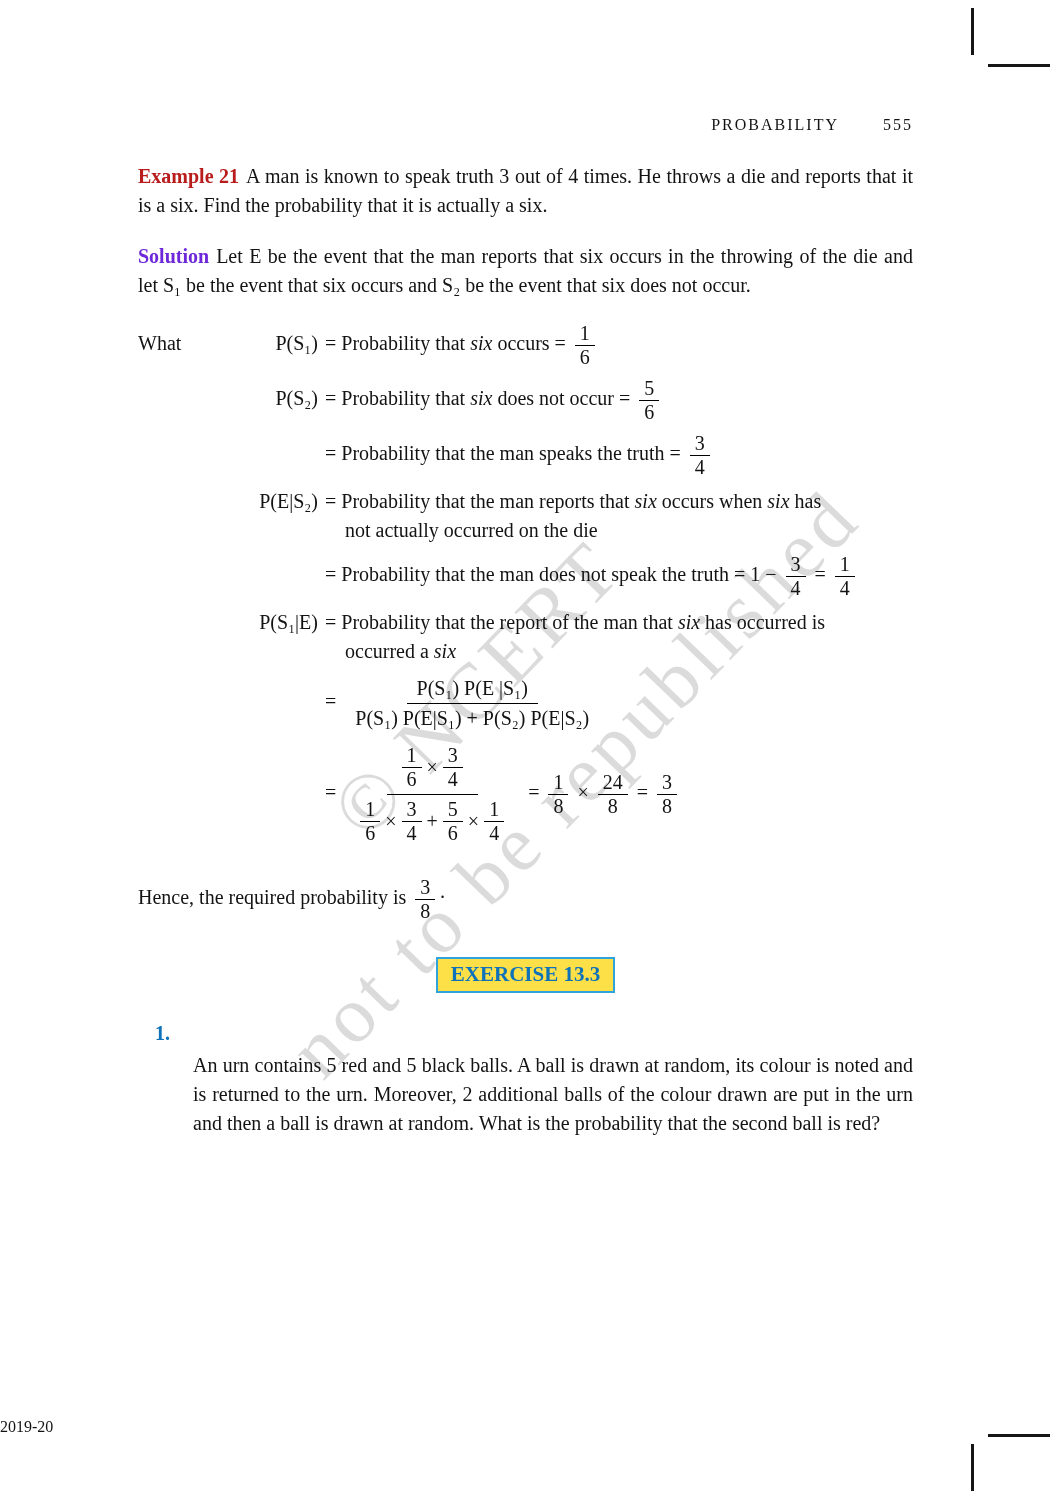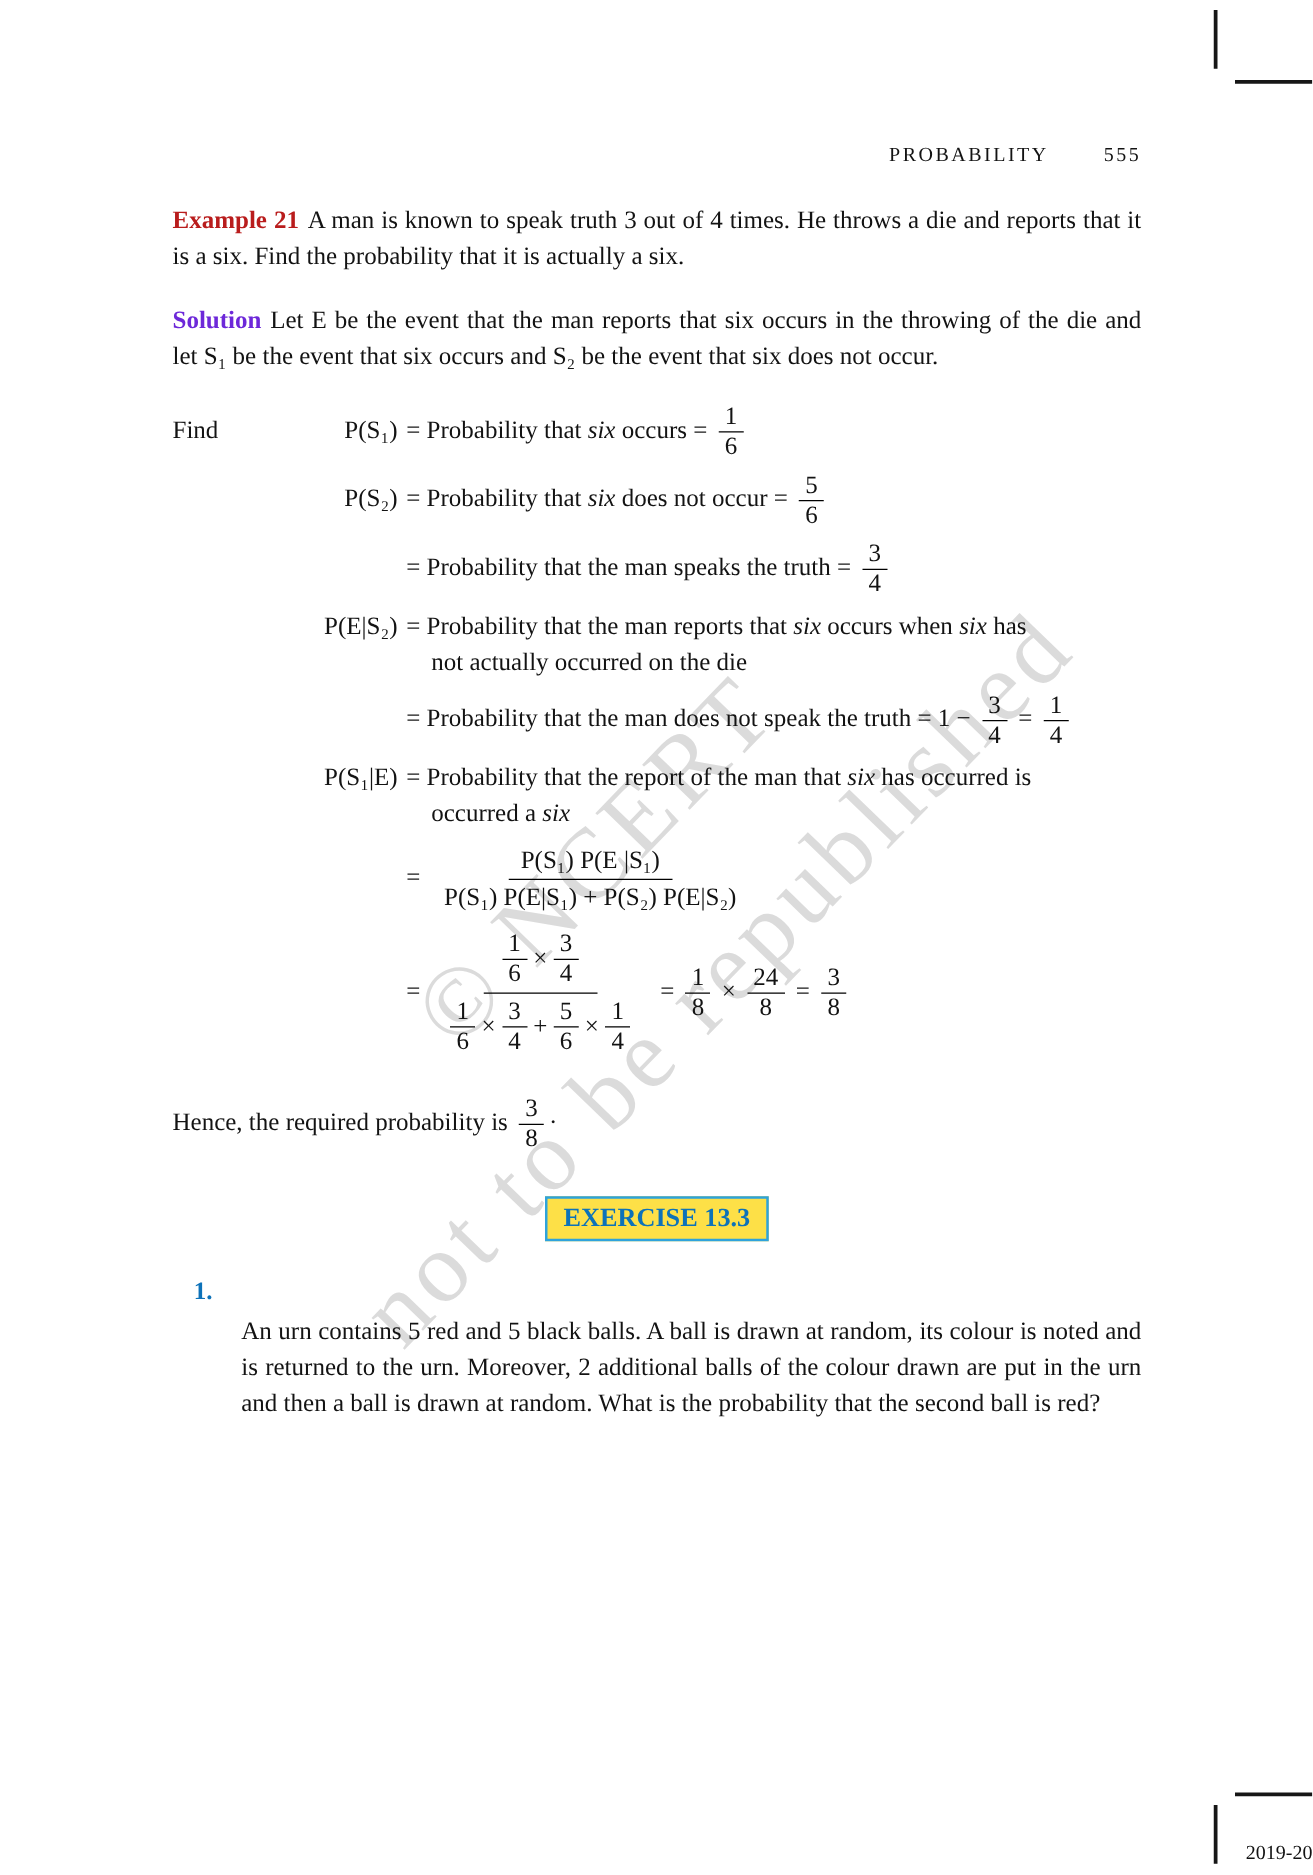--- a/index.html
+++ b/index.html
@@ -59,21 +59,21 @@
 
   .exercise-box-wrap { text-align:center; margin:34px 0 26px 0; }
   .exercise-box { display:inline-block; border:2px solid #2ea3dc; color:#0d72b9;
                   background:#fde047; font-weight:bold; font-size:21px;
                   padding:3px 13px 4px 13px; }
 
   .ex-item { display:flex; font-size:20px; line-height:29px; margin-left:17px; }
   .ex-num { flex:none; width:38px; color:#0d72b9; font-weight:bold; }
   .ex-text { text-align:justify;margin-top:32px; }
 
-  .footer { position:absolute; left:0; top:1474px; width:100%; text-align:right;
+  .footer { position:absolute; left:0; top:1418px; width:100%; text-align:left;
             font-size:16px; z-index:1; }
 </style>
 </head>
 <body>
 
 <div class="page">
 
   <div class="watermark">
     <div>© NCERT</div>
     <div>not to be republished</div>
@@ -93,21 +93,21 @@
 
     <p class="para">
       <span class="label-blue">Example 21</span><span>A man is known to speak truth 3 out of 4 times. He throws a die and reports that it is a six. Find the probability that it is actually a six.</span>
     </p>
 
     <p class="para">
       <span class="label-cyan">Solution</span><span>Let E be the event that the man reports that six occurs in the throwing of the die and let S₁ be the event that six occurs and S₂ be the event that six does not occur.</span>
     </p>
 
     <div class="equations">
-        <div class="eq-row"><span class="eq-pre">Find</span><span class="eq-label">P(S₁)</span><span class="eq-content"><span>= Probability that </span><span class="it">six</span><span> occurs = </span><span class="frac">
+        <div class="eq-row"><span class="eq-pre">What</span><span class="eq-label">P(S₁)</span><span class="eq-content"><span>= Probability that </span><span class="it">six</span><span> occurs = </span><span class="frac">
               <span class="num">1</span>
               <span class="den">6</span>
             </span></span></div>
         <div class="eq-row"><span class="eq-pre"></span><span class="eq-label">P(S₂)</span><span class="eq-content"><span>= Probability that </span><span class="it">six</span><span> does not occur = </span><span class="frac">
               <span class="num">5</span>
               <span class="den">6</span>
             </span></span></div>
         <div class="eq-row"><span class="eq-pre"></span><span class="eq-label"></span><span class="eq-content"><span>= Probability that the man speaks the truth = </span><span class="frac">
               <span class="num">3</span>
               <span class="den">4</span>

